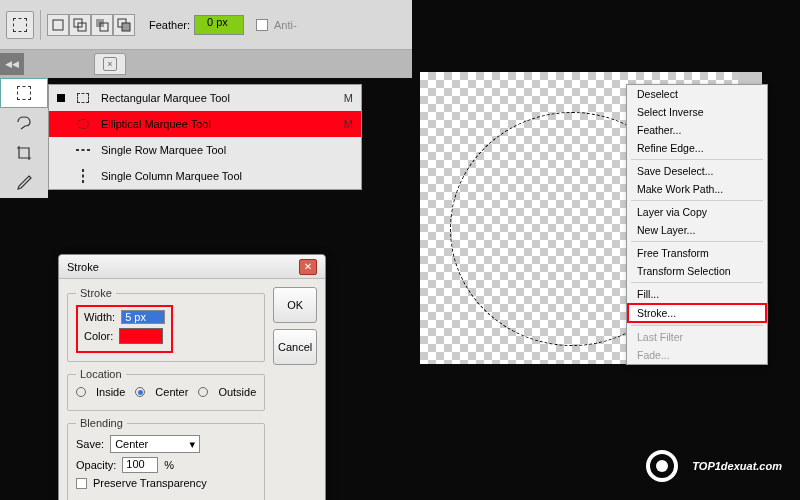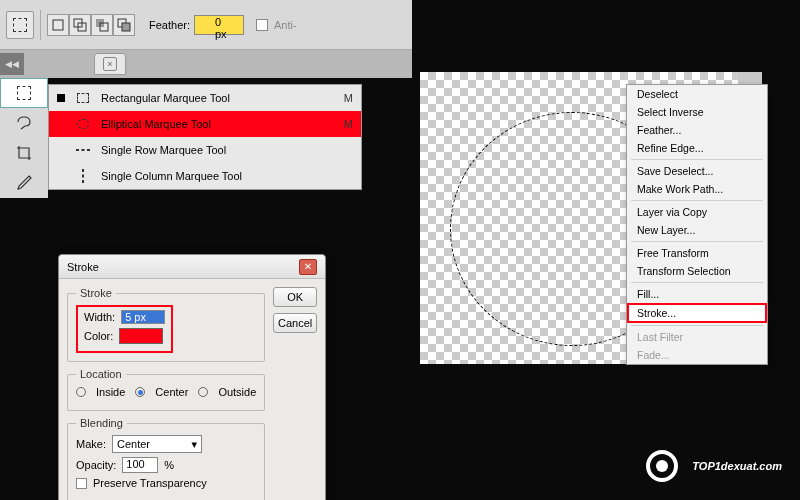--- a/index.html
+++ b/index.html
@@ -7,21 +7,21 @@
   
   
   .options-bar { position: absolute; top: 0; left: 0; width: 412px; height: 50px; background: #d9d9d9; border-bottom: 1px solid #aaa; display: flex; align-items: center; padding: 0 6px; gap: 6px; }
   .tool-ind { width: 28px; height: 28px; background: #e8e8e8; border: 1px solid #999; display: flex; align-items: center; justify-content: center; border-radius: 2px; }
   .dashed-box { width: 14px; height: 14px; border: 1px dashed #333; }
   .sep { width: 1px; height: 30px; background: #aaa; }
   .mode-group { display: flex; gap: 0; }
   .mode-btn { width: 22px; height: 22px; background: #e8e8e8; border: 1px solid #999; display: flex; align-items: center; justify-content: center; }
   .mode-btn svg { width: 14px; height: 14px; }
   .feather-group { display: flex; align-items: center; gap: 4px; margin-left: 8px; }
-  .feather-input { width: 50px; height: 20px; background: #fde047; border: 1px solid #888; padding: 0 20px; }
+  .feather-input { width: 50px; height: 20px; background: #84cc16; border: 1px solid #888; padding: 0 12px; }
   .aa-check { width: 12px; height: 12px; border: 1px solid #888; background: #fff; margin-left: 6px; }
   .aa-label { color: #888; }
   
   
   .tab-row { position: absolute; top: 50px; left: 0; width: 412px; height: 28px; background: #b8b8b8; display: flex; align-items: center; }
   .tab-arrows { width: 24px; height: 22px; background: #7a7a7a; display: flex; align-items: center; justify-content: center; color: #ddd; font-size: 9px; }
   .doc-tab { margin-left: 70px; background: #e8e8e8; border: 1px solid #999; padding: 3px 8px; display: flex; align-items: center; gap: 6px; border-radius: 3px 3px 0 0; }
   .tab-close { width: 14px; height: 14px; border: 1px solid #888; border-radius: 2px; display: flex; align-items: center; justify-content: center; font-size: 9px; color: #666; }
   
   
@@ -38,21 +38,21 @@
   .fly-key { color: #333; }
   
   
   .stroke-dlg { position: absolute; top: 254px; left: 58px; width: 268px; background: #eceae6; border: 1px solid #888; border-radius: 4px; box-shadow: 2px 2px 8px rgba(0,0,0,0.4); }
   .dlg-title { height: 24px; background: linear-gradient(#f6f6f6,#e0e0e0); border-bottom: 1px solid #bbb; display: flex; align-items: center; padding: 0 8px; border-radius: 4px 4px 0 0; }
   .dlg-title-text { flex: 1; font-weight: normal; }
   .dlg-x { width: 18px; height: 16px; background: #d86050; border: 1px solid #a03020; border-radius: 2px; color: #fff; display: flex; align-items: center; justify-content: center; font-size: 10px; }
   .dlg-body { padding: 8px; display: flex; gap: 8px; }
   .dlg-left { flex: 1; }
   .dlg-right { width: 64px; display: flex; flex-direction: column; gap: 6px; }
-  .dlg-btn { height: 20px; background: linear-gradient(#fdfdfd,#e4e4e4); border: 1px solid #999; border-radius: 3px; display: flex; align-items: center; justify-content: center; }
+  .dlg-btn { height: 36px; background: linear-gradient(#fdfdfd,#e4e4e4); border: 1px solid #999; border-radius: 3px; display: flex; align-items: center; justify-content: center; }
   fieldset { border: 1px solid #bbb; border-radius: 2px; margin: 0 0 6px 0; padding: 6px 8px 8px 8px; }
   legend { padding: 0 4px; color: #333; }
   .red-box { border: 2px solid #ff0015; padding: 3px 6px; display: inline-block; }
   .field-row { display: flex; align-items: center; gap: 6px; margin-bottom: 4px; }
   .width-input { width: 44px; height: 14px; background: #3a76d6; color: #fff; border: 1px solid #888; padding: 0 3px; }
   .color-swatch { width: 44px; height: 16px; background: #ff0015; border: 1px solid #666; }
   .radio { width: 10px; height: 10px; border: 1px solid #666; border-radius: 50%; display: inline-flex; align-items: center; justify-content: center; }
   .radio.on::after { content: ""; width: 5px; height: 5px; background: #3a76d6; border-radius: 50%; }
   .mode-select { width: 90px; height: 18px; background: #fff; border: 1px solid #888; padding: 0 4px; display: flex; align-items: center; justify-content: space-between; }
   .opacity-input { width: 36px; height: 16px; border: 1px solid #888; background: #fff; padding: 0 3px; }
@@ -207,21 +207,21 @@
             <span>Inside</span>
           <span class="radio on"></span>
             <span>Center</span>
           <span class="radio"></span>
             <span>Outside</span>
         </div>
       </fieldset>
       <fieldset>
         <legend>Blending</legend>
         <div class="field-row">
-          <span>Make:</span>
+          <span>Save:</span>
           <div class="mode-select">
               <span>Center</span>
               <span>▾</span>
             </div>
         </div>
         <div class="field-row">
           <span>Opacity:</span>
           <div class="opacity-input">100</div>
           <span>%</span>
         </div>

